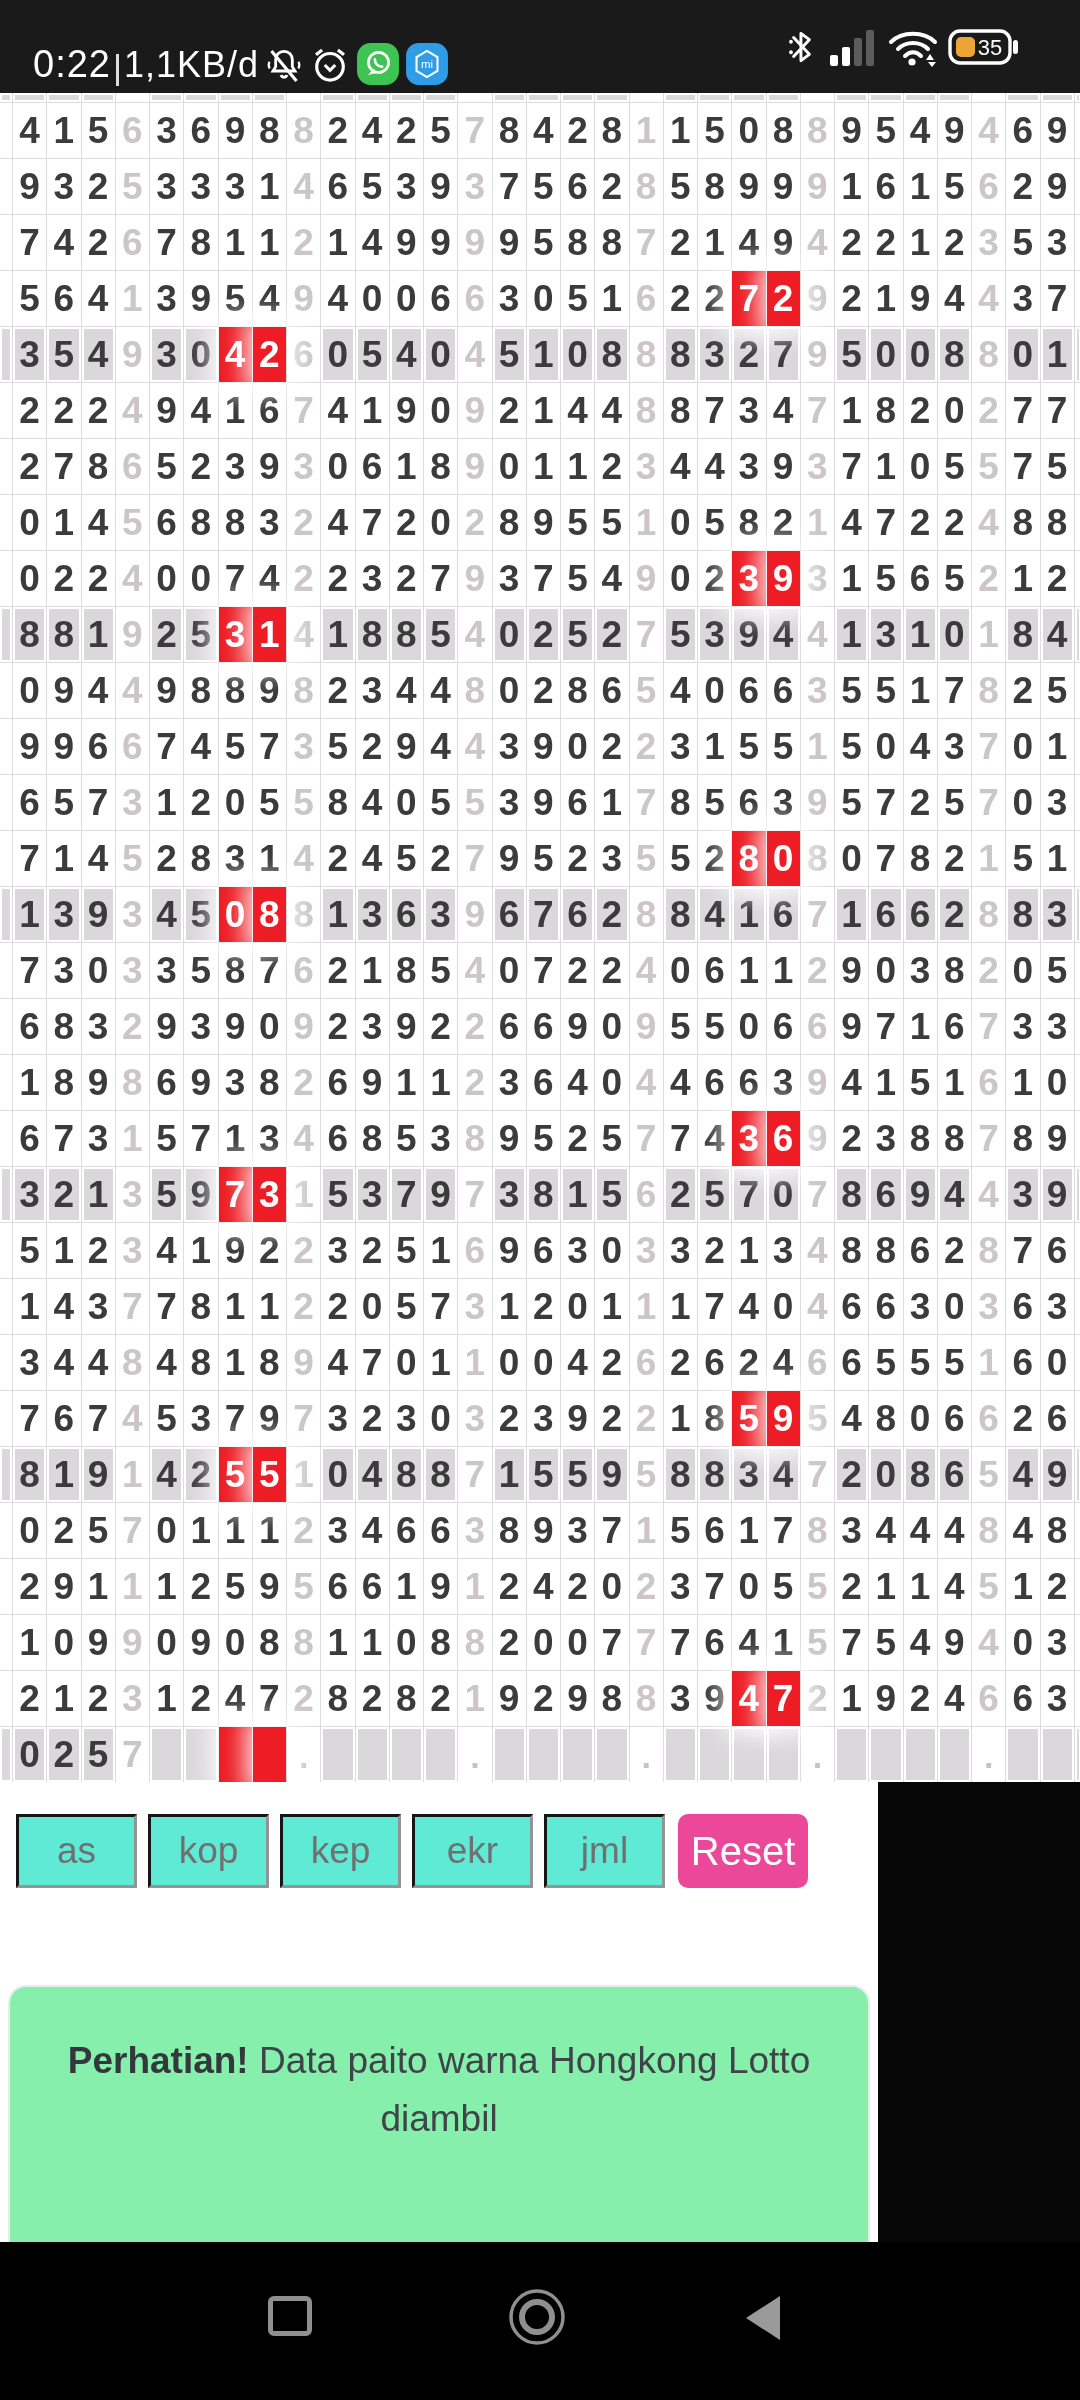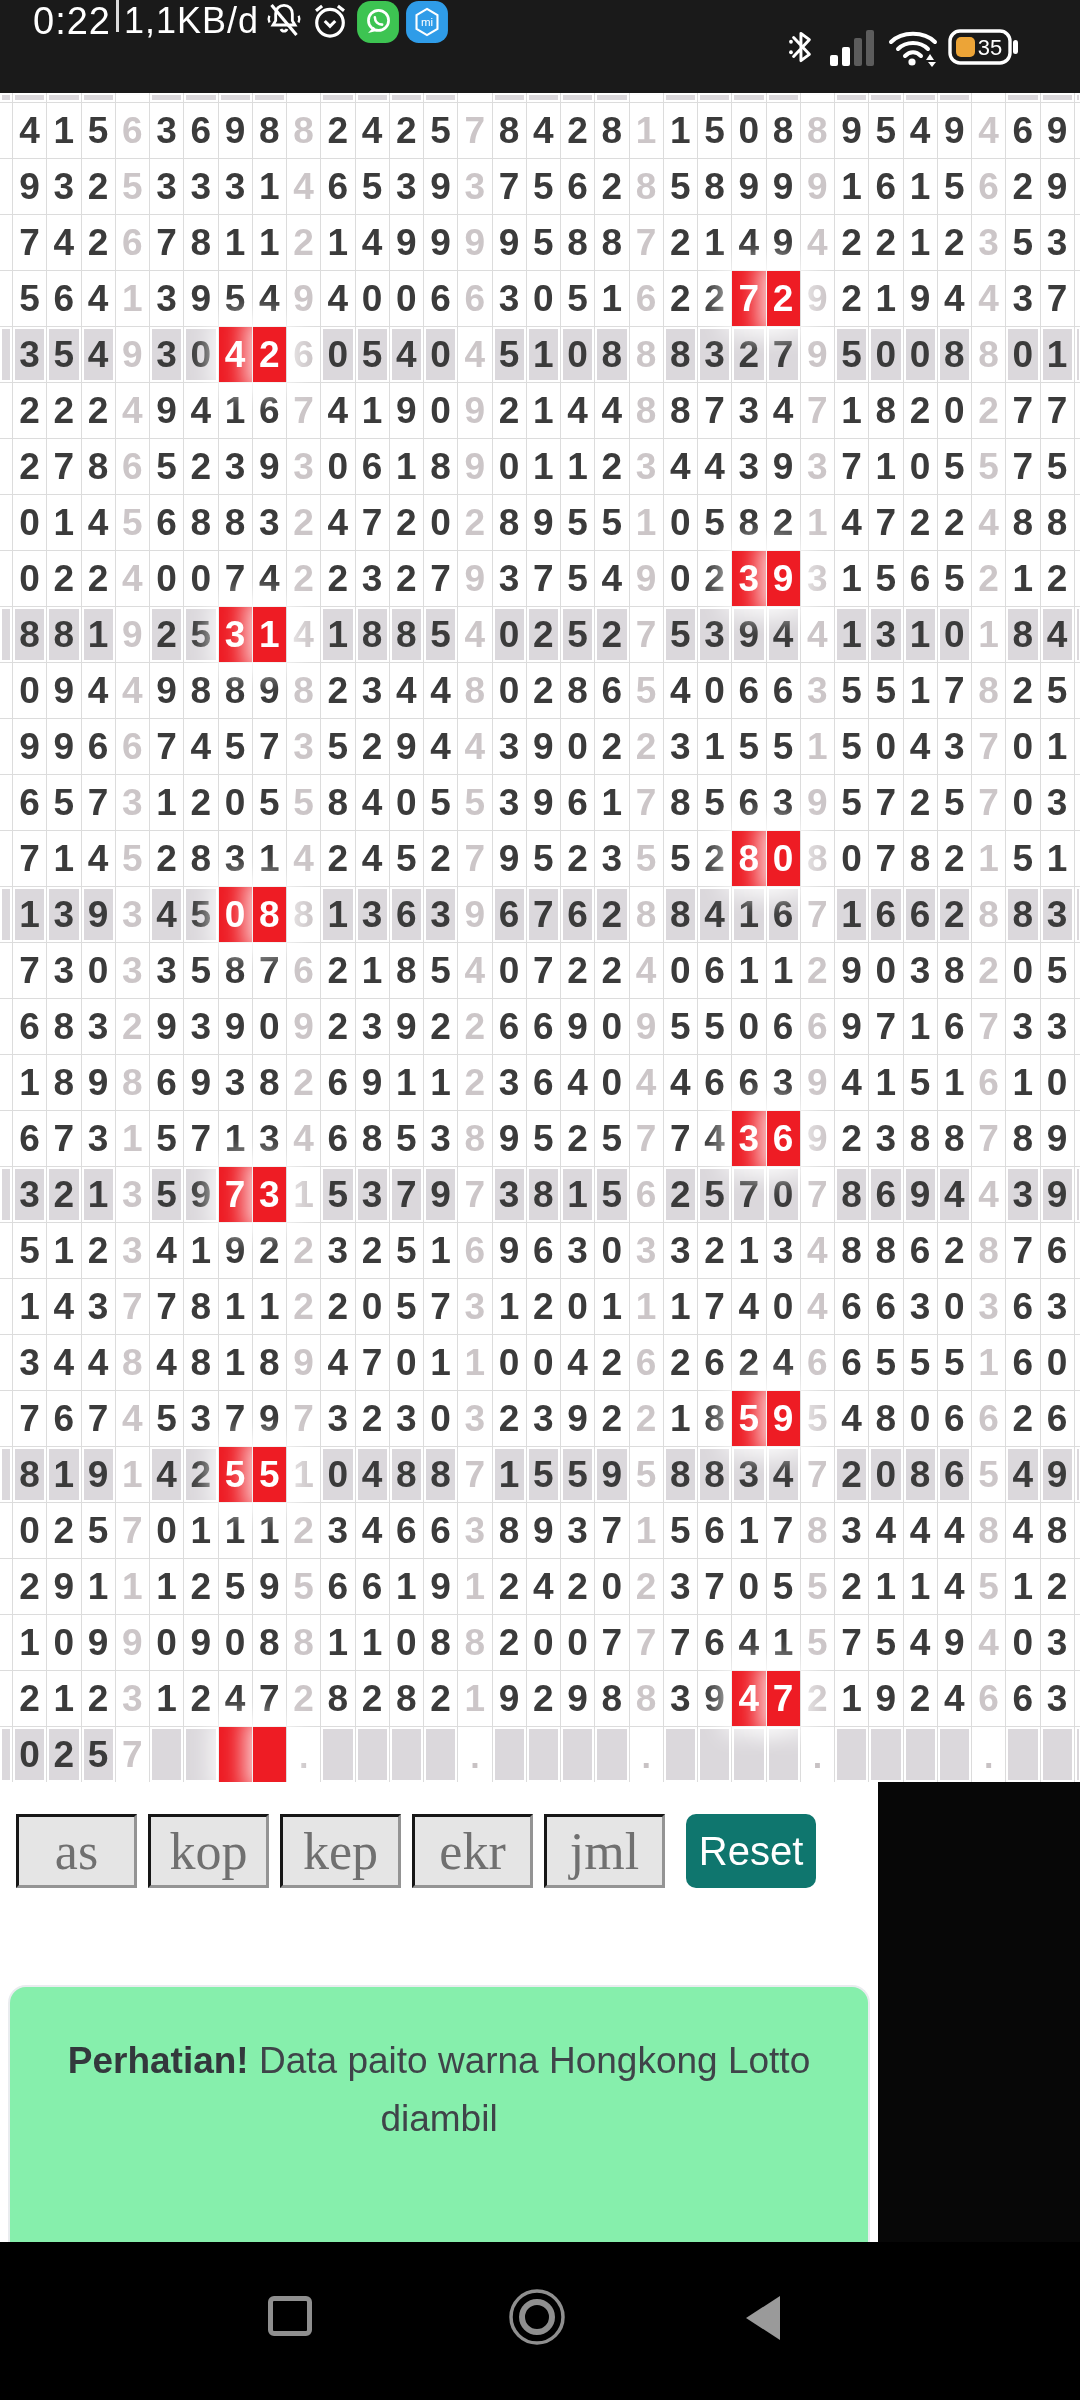--- a/index.html
+++ b/index.html
@@ -1,21 +1,21 @@
 <!DOCTYPE html>
 <html><head>
 <meta charset="utf-8">
 <style>
   html,body{margin:0;padding:0}
   body{width:1080px;height:2400px;position:relative;background:#fff;overflow:hidden;
        font-family:"Liberation Sans",sans-serif;-webkit-font-smoothing:antialiased}
 
   
   #statusbar{position:absolute;top:0;left:0;width:1080px;height:93px;background:#1a1a1a;color:#fff}
-  .sb-left{position:absolute;left:33px;top:0;height:86px;display:flex;align-items:flex-start;gap:5px}
+  .sb-left{position:absolute;left:33px;top:0;height:86px;display:flex;align-items:flex-end;gap:5px}
   .sb-right{position:absolute;right:60px;top:0;height:93px;display:flex;align-items:center;gap:8px}
   .sb-time{font-size:38px;letter-spacing:1px}
   .sb-sep{display:inline-block;width:3px;height:32px;background:#fff;opacity:.85}
   .sb-net{font-size:36px;letter-spacing:1px}
   .sb-ic{display:flex;align-items:center}
 
   
   #paito{position:absolute;top:93px;left:0;width:1080px;height:1689px;background:#fff;overflow:hidden}
   .prow{display:flex;height:56px;border-bottom:1px solid #dcdcdc;box-sizing:border-box;background:#fff}
   .prow.sliver{height:10px}
@@ -28,25 +28,25 @@
   .c.sh{background:#dbd8dc;padding:2px;background-clip:content-box}
   .c.red{background:#ee1c24;color:#fff;position:relative;z-index:1;
          box-shadow:0 0 22px 9px rgba(255,255,255,.8)}
   .c.dot{color:#c8c2c4;font-size:34px;align-items:flex-end;padding-bottom:6px}
 
   
   #sideblack{position:absolute;left:878px;top:1782px;width:202px;height:460px;background:#070707}
 
   
   #toolbar{position:absolute;left:16px;top:1814px;display:flex;gap:11px;align-items:center}
-  .fbtn{width:121px;height:74px;background:#e5e5e5;box-sizing:border-box;
+  .fbtn{width:121px;height:74px;background:#5eead4;box-sizing:border-box;
         border-style:solid;border-width:3px;border-color:#161616 #949494 #949494 #161616;
-        font-family:Liberation Serif, serif;font-size:52px;color:#707070;
+        font-family:Liberation Sans, sans-serif;font-size:37px;color:#707070;
         display:flex;align-items:center;justify-content:center;cursor:pointer}
-  #reset-btn{margin-left:10px;width:130px;height:74px;background:#0f766e;color:#fff;border:none;
+  #reset-btn{margin-left:2px;width:130px;height:74px;background:#ec4899;color:#fff;border:none;
         border-radius:10px;font-family:"Liberation Sans",sans-serif;font-size:40px;cursor:pointer}
 
   
   #notice{position:absolute;left:8px;top:1985px;width:862px;height:257px;box-sizing:border-box;
           background:#86efac;border:2px solid #e9ecef;border-bottom:none;border-radius:18px 18px 0 0;
           overflow:hidden}
   #notice .txt{margin-top:45px;text-align:center;font-size:37px;color:#3f4449;line-height:58px}
   #notice b{font-weight:700;color:#33383c}
   #notice .link{color:#3d6ec0;cursor:pointer}
 

